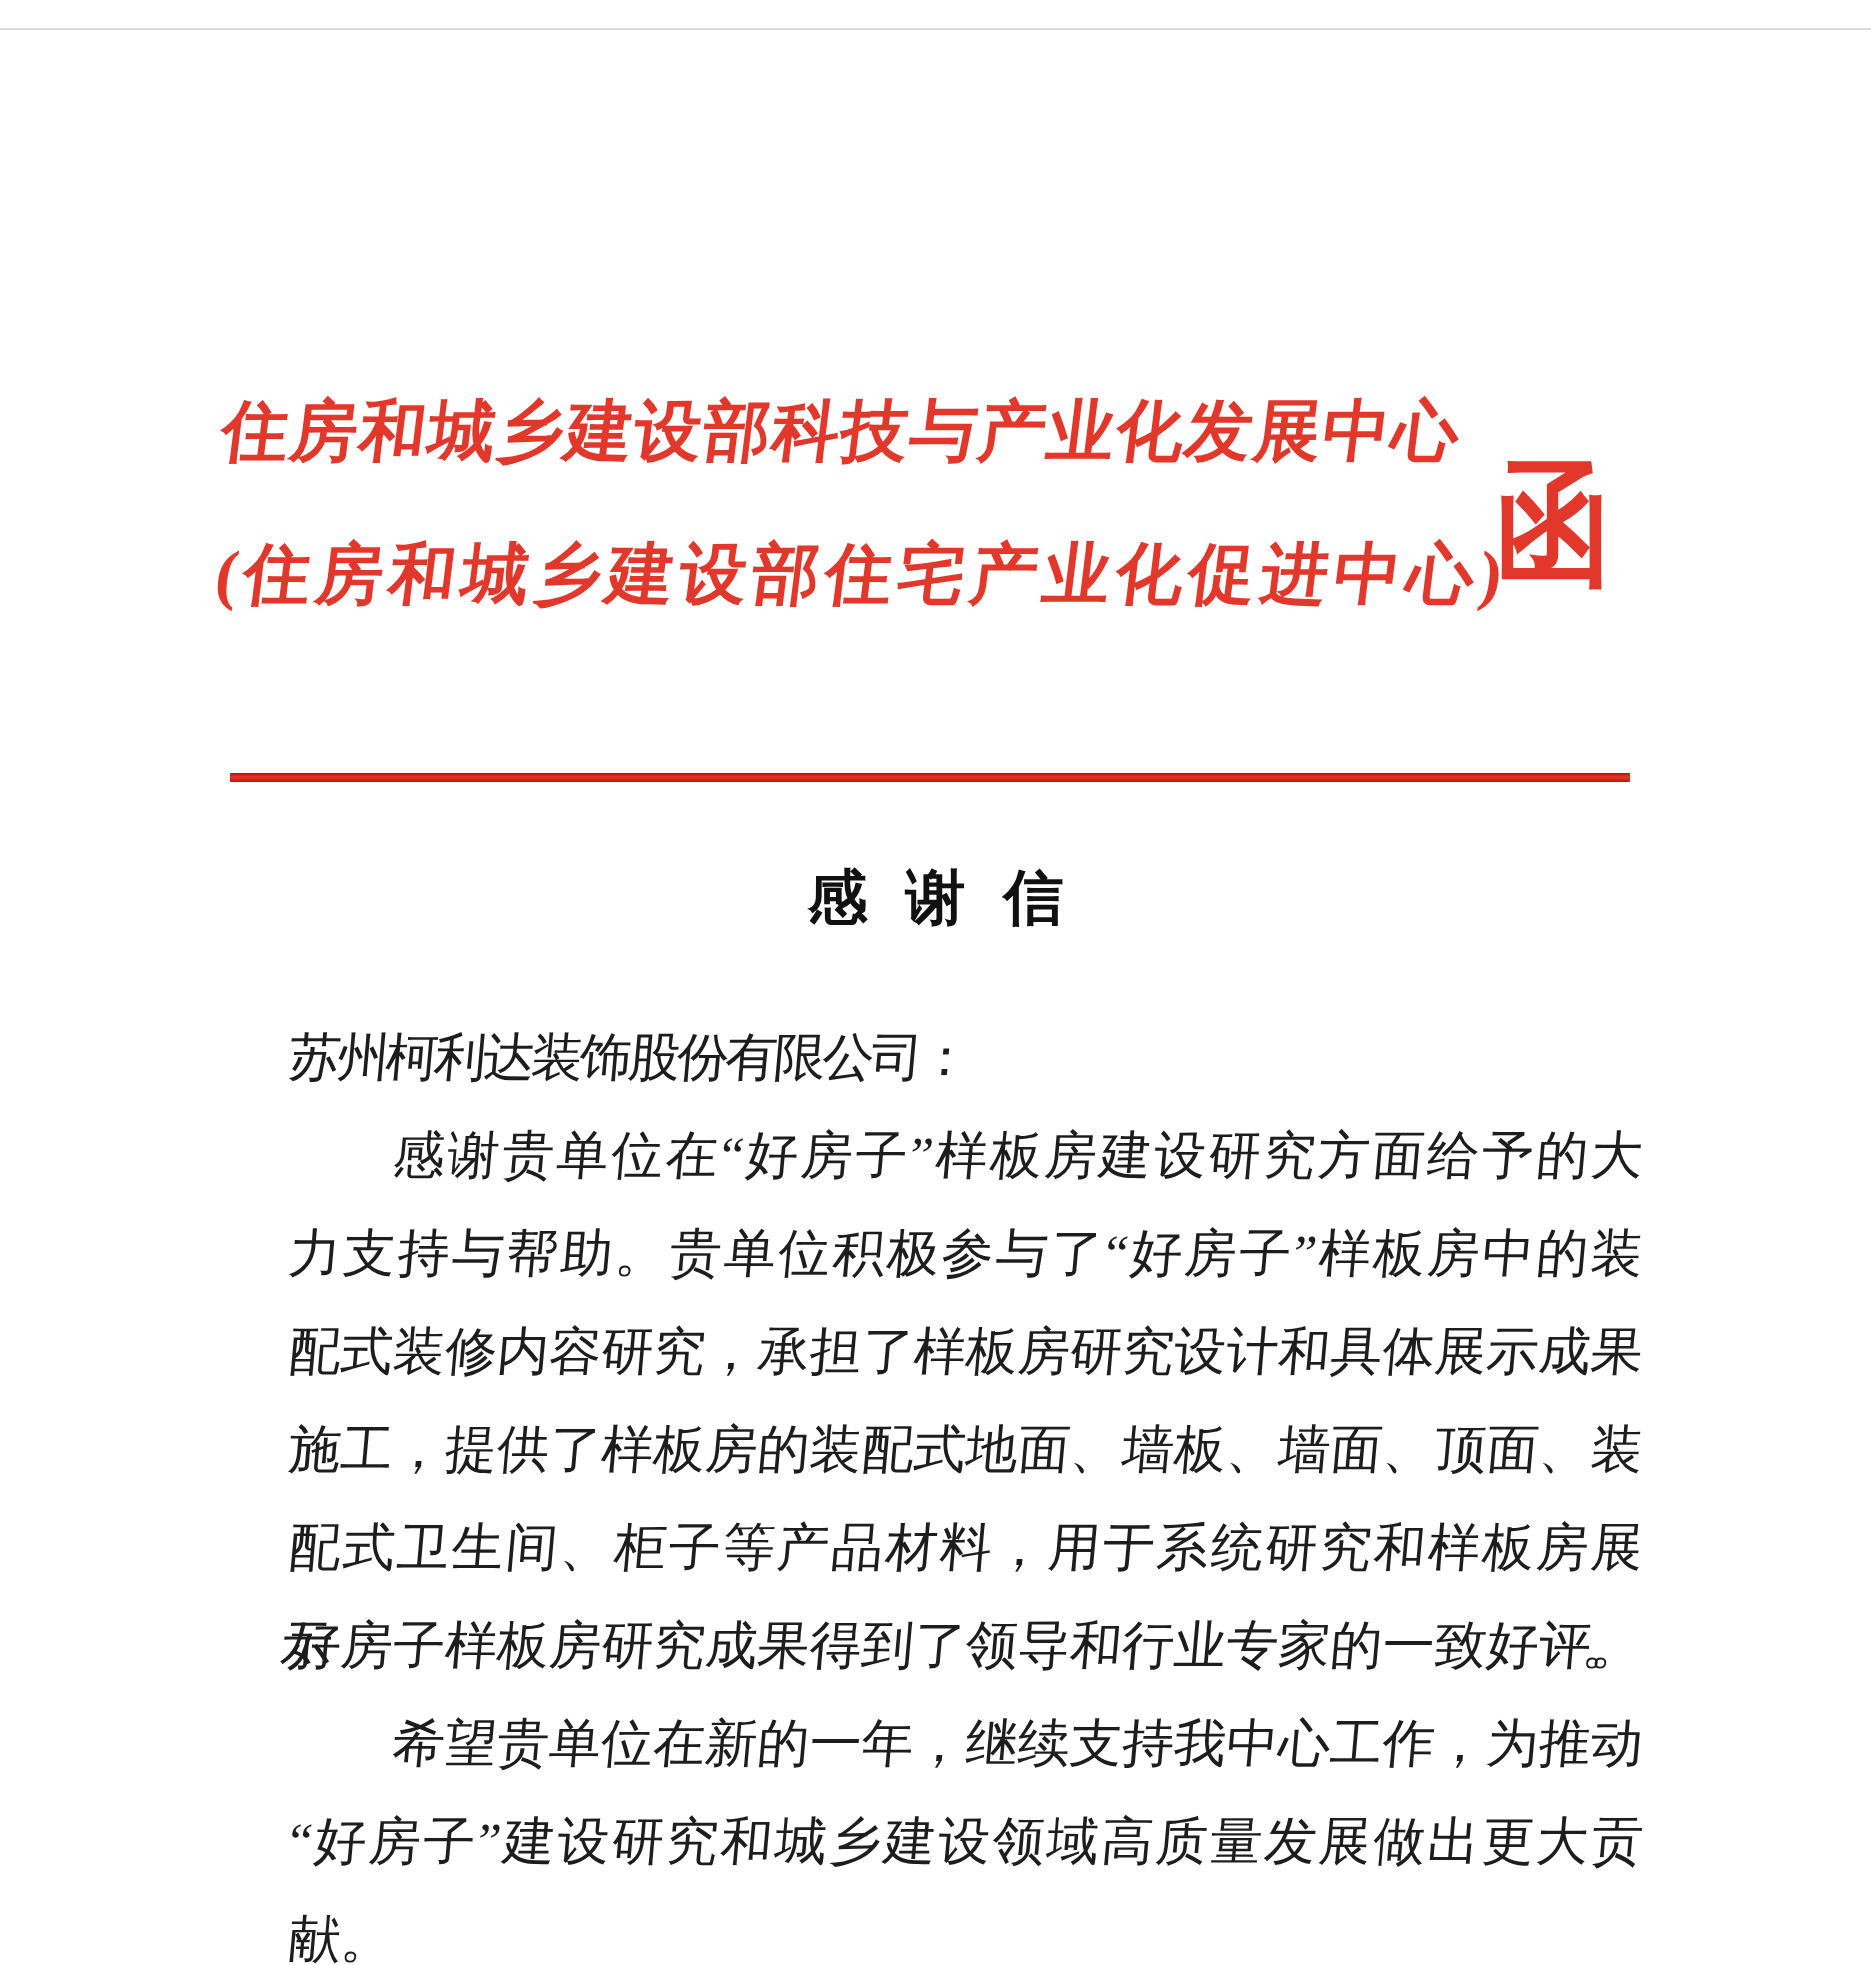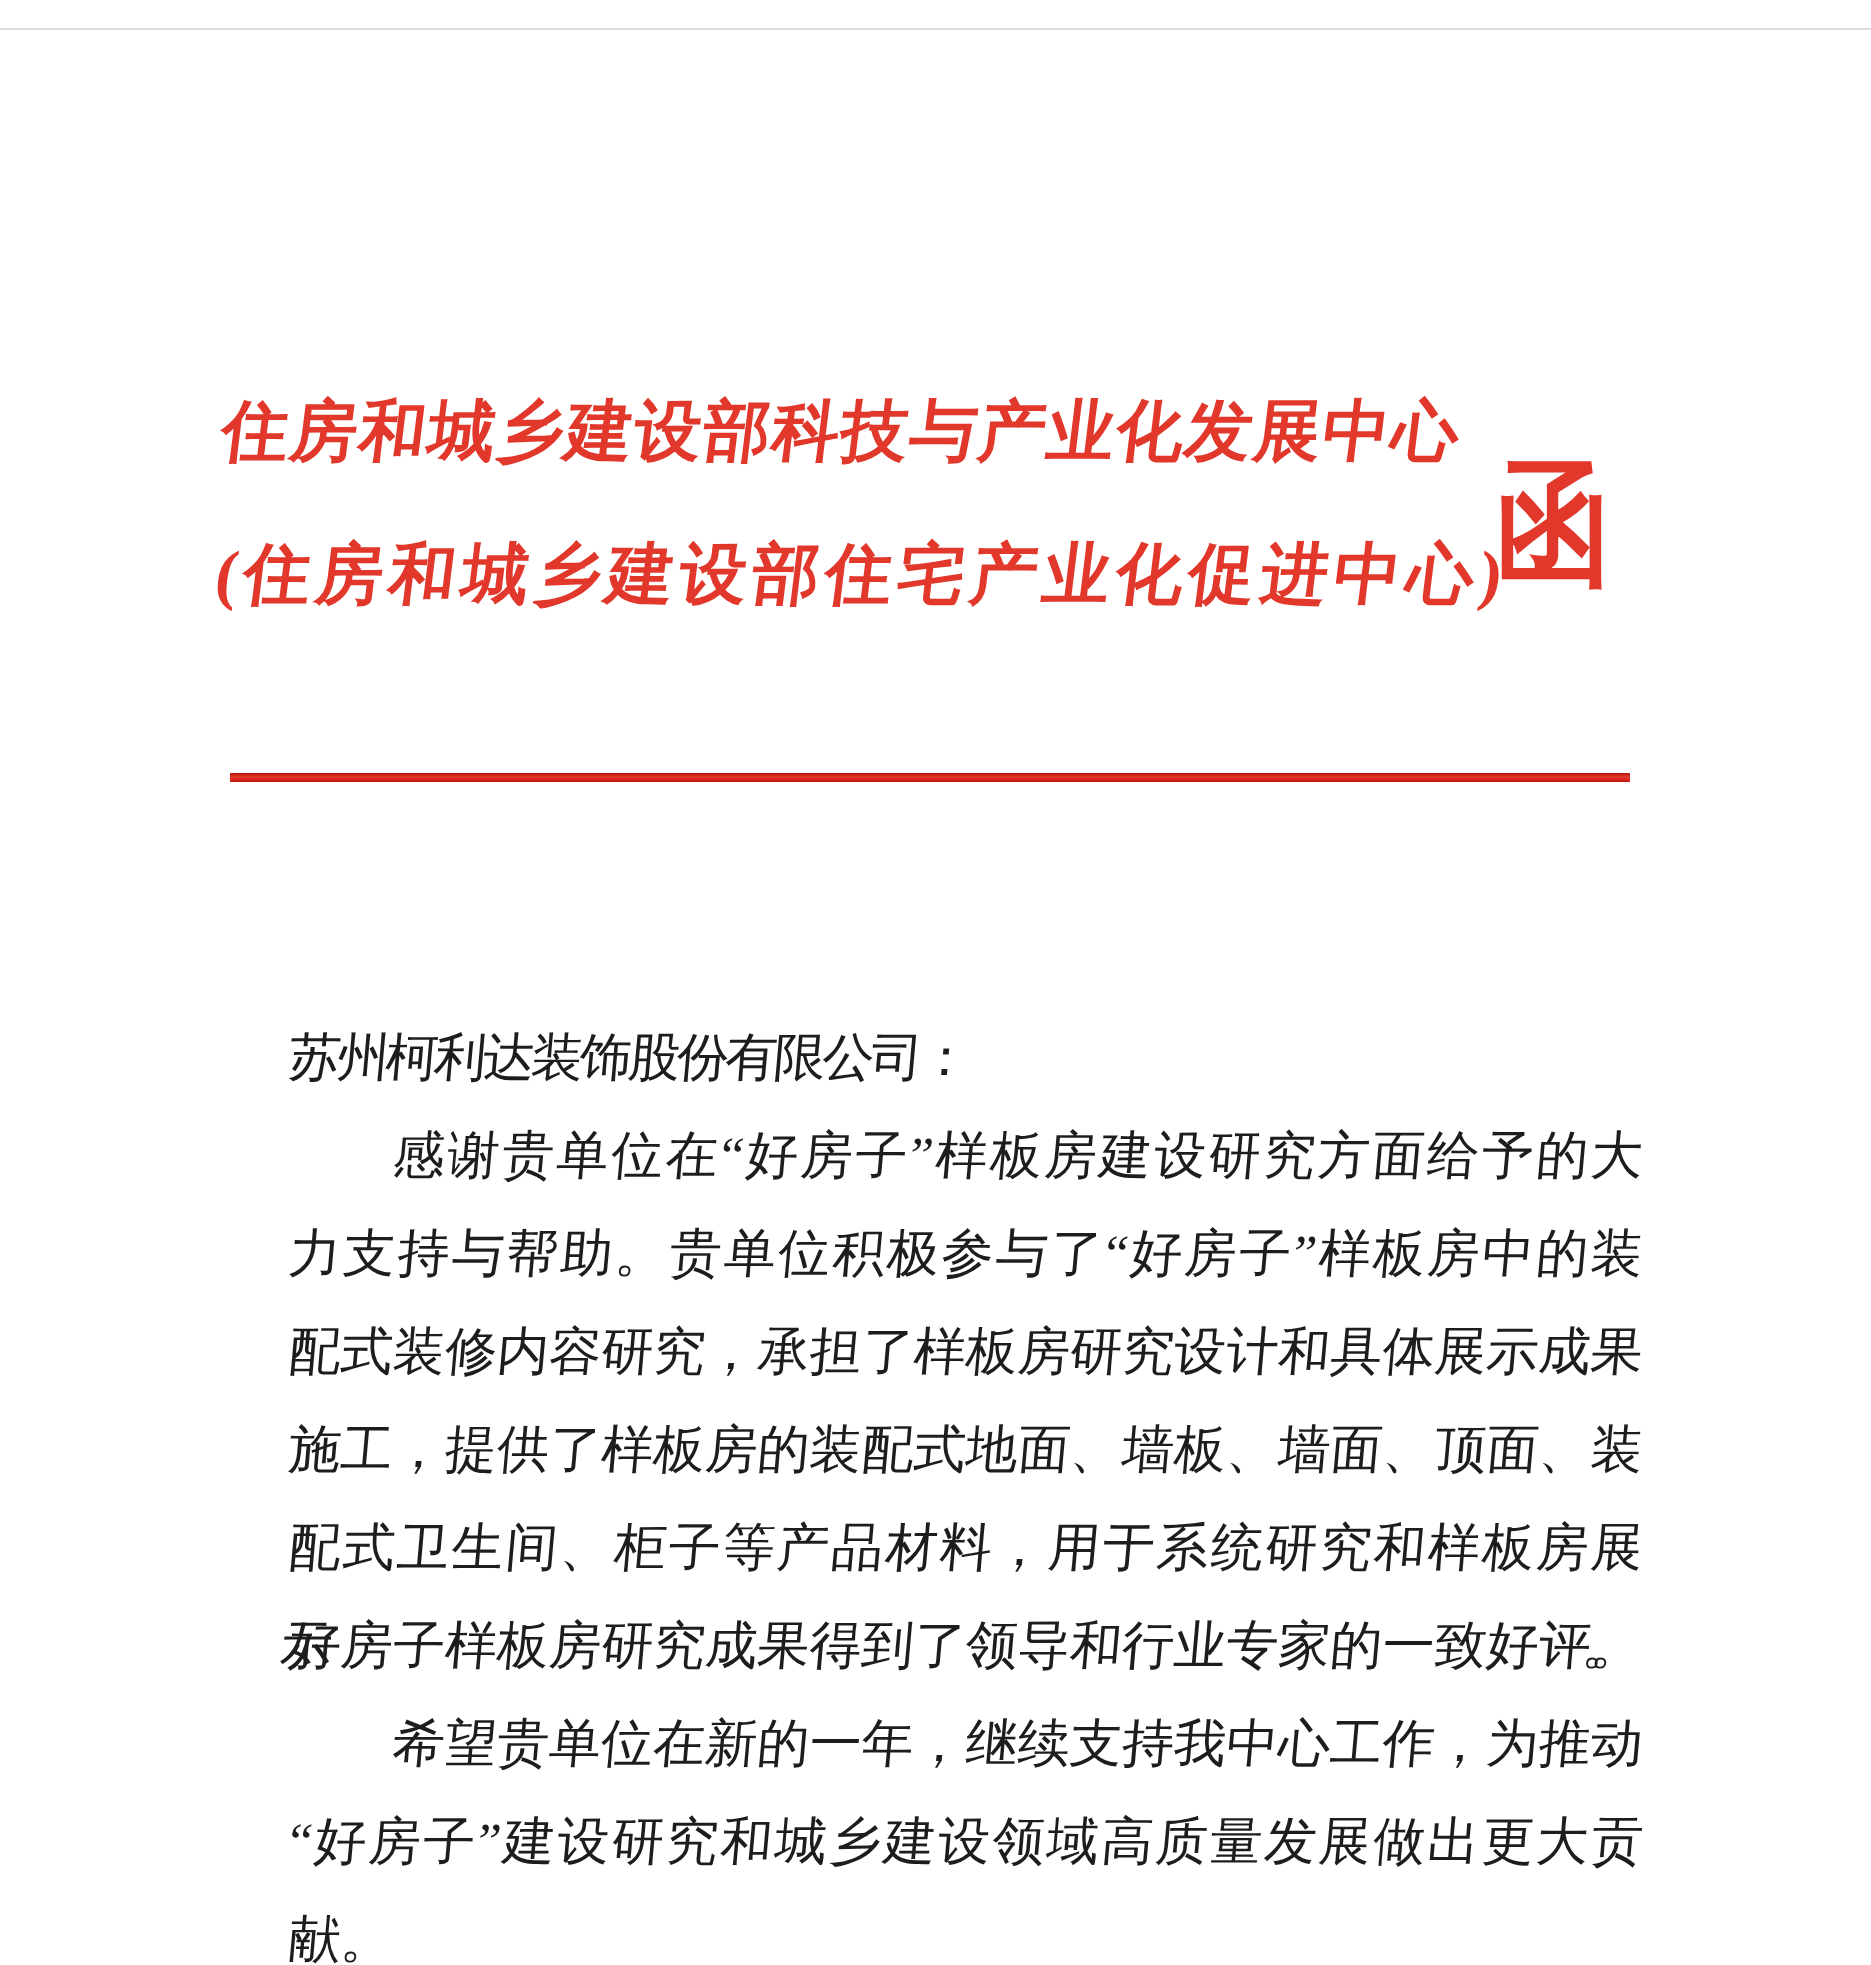--- a/index.html
+++ b/index.html
@@ -71,20 +71,21 @@
 
 <div class="page">
 
   <div class="scan-line"></div>
 
   <div class="org-line org-line-1">住房和城乡建设部科技与产业化发展中心</div>
   <div class="org-line org-line-2">(住房和城乡建设部住宅产业化促进中心)</div>
   <div class="doc-type">函</div>
   <div class="header-rule"></div>
 
+  <div class="letter-title">感谢信</div>
 
   <div class="body-block">
     <div class="bl tight">苏州柯利达装饰股份有限公司：</div>
     <div class="bl j ind">感谢贵单位在“好房子”样板房建设研究方面给予的大</div>
     <div class="bl j">力支持与帮助。贵单位积极参与了“好房子”样板房中的装</div>
     <div class="bl j">配式装修内容研究，承担了样板房研究设计和具体展示成果</div>
     <div class="bl j">施工，提供了样板房的装配式地面、墙板、墙面、顶面、装</div>
     <div class="bl j">配式卫生间、柜子等产品材料，用于系统研究和样板房展示。</div>
     <div class="bl j">好房子样板房研究成果得到了领导和行业专家的一致好评。</div>
     <div class="bl j ind">希望贵单位在新的一年，继续支持我中心工作，为推动</div>

